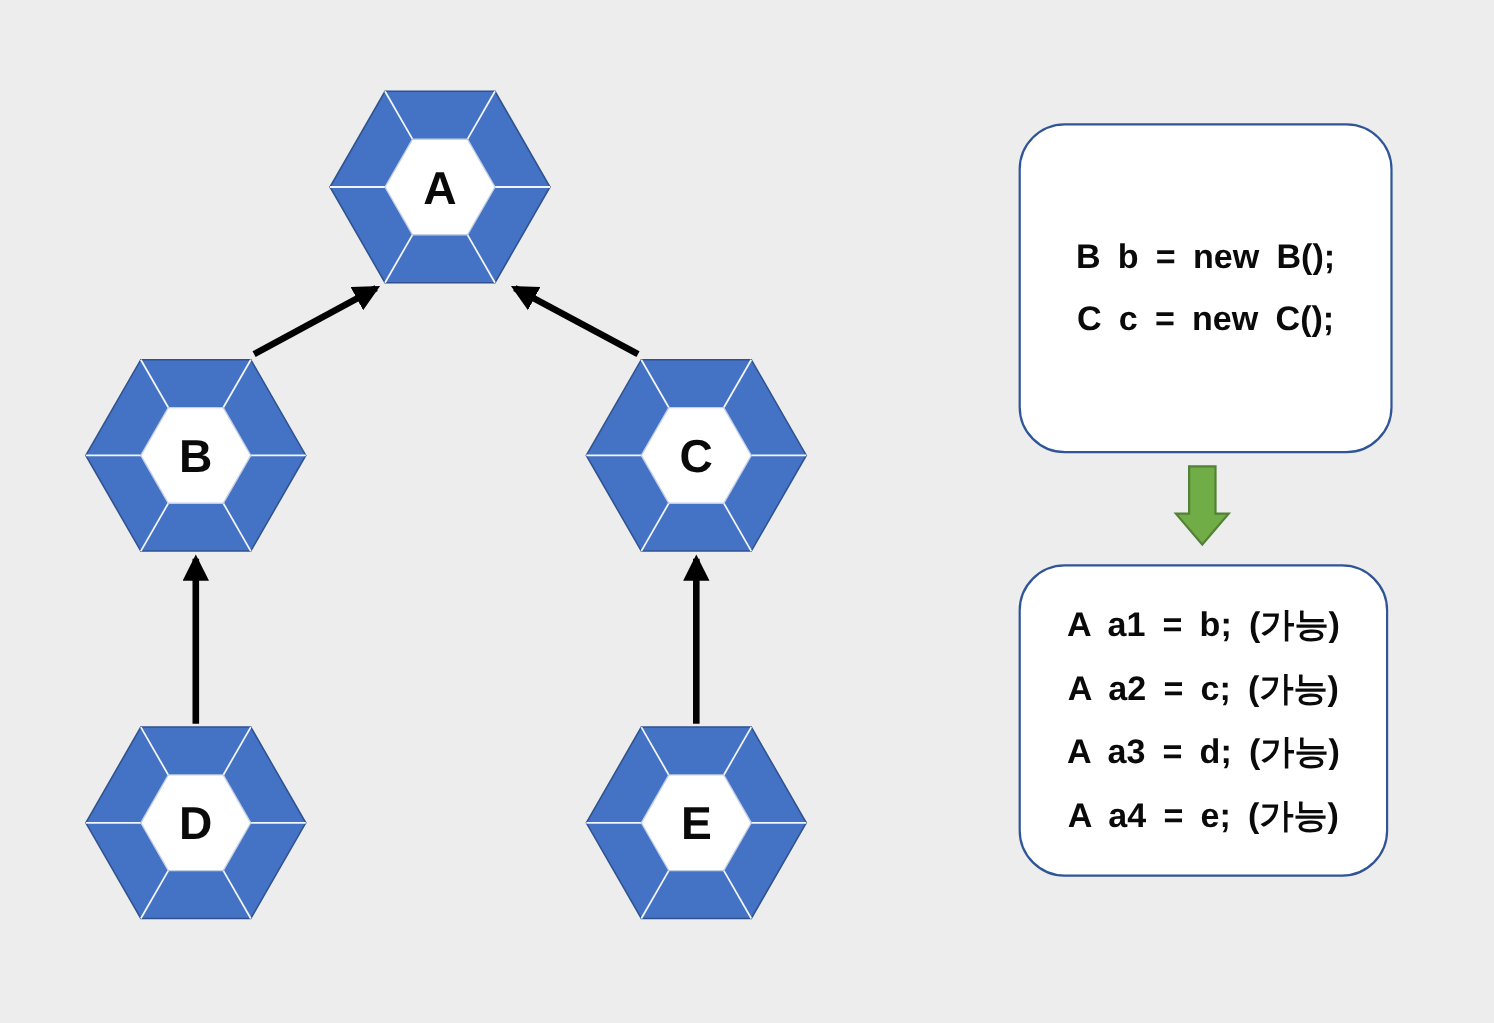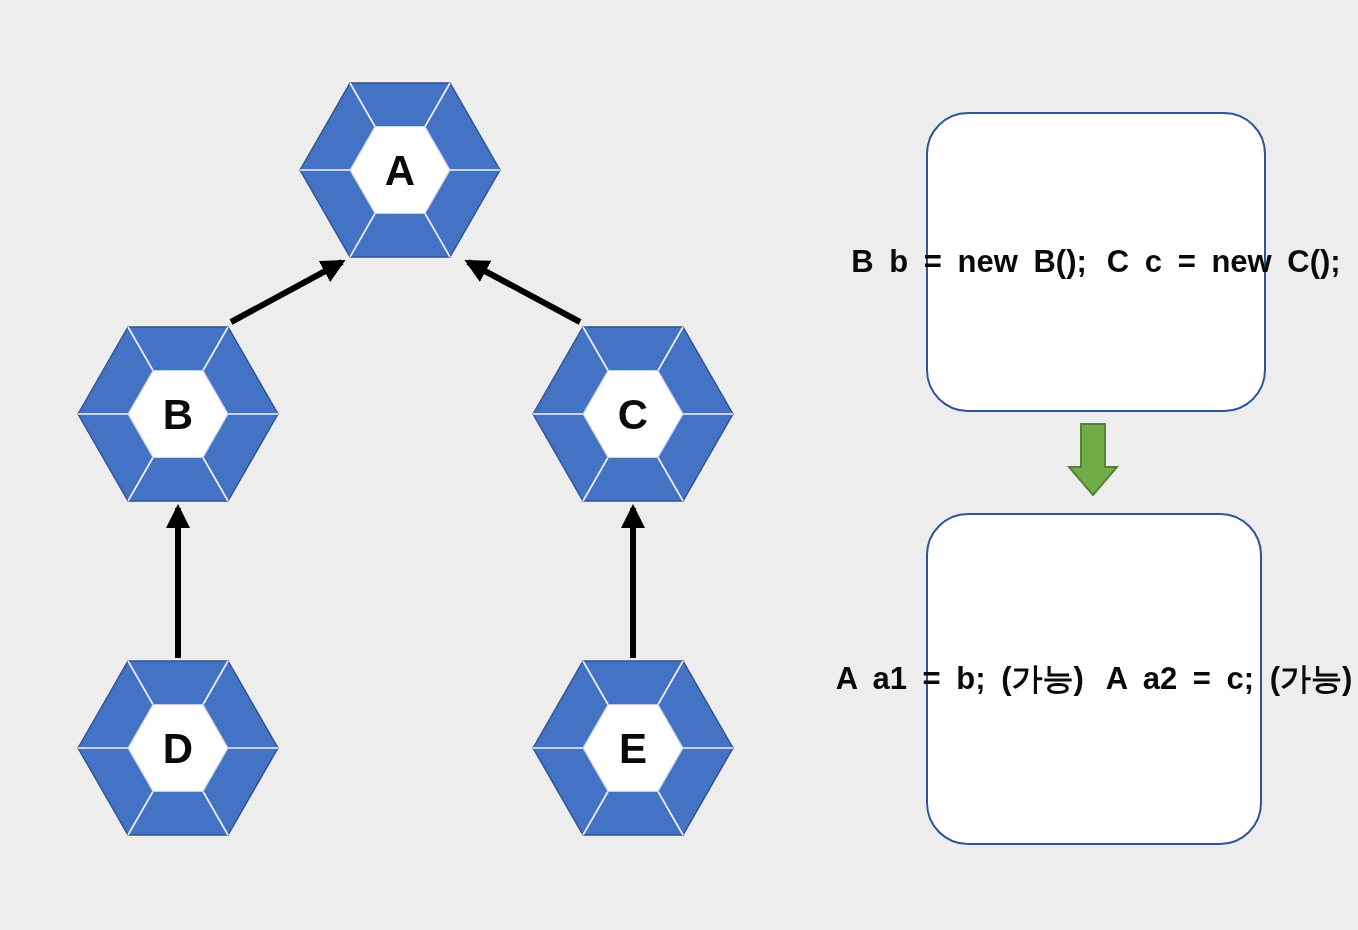--- a/index.html
+++ b/index.html
@@ -19,34 +19,35 @@
     fill: #0a0a0a;
     text-anchor: middle;
   }
 
   .code-box {
     position: absolute;
     background: #FFFFFF;
     border: 2.5px solid #2F5597;
     border-radius: 42px;
     display: flex;
+    flex-direction: column;
     justify-content: center;
     align-items: center;
     text-align: center;
   }
   .code-box .code-line {
     font-size: 31px;
     font-weight: bold;
     color: #0a0a0a;
     line-height: 1.16;
     word-spacing: 7px;
     white-space: nowrap;
   }
   #declaration-box { left: 926px; top: 112px; width: 340px; height: 300px; gap: 20px; }
-  #assignment-box  { left: 926px; top: 513px; width: 336px; height: 332px; gap: 22px; }
+  #assignment-box  { left: 926px; top: 513px; width: 336px; height: 284px; gap: 22px; }
 </style>
 </head>
 <body>
 
 <div class="canvas">
 
   <svg class="diagram-layer" width="1358" height="930" viewBox="0 0 1358 930">
     <defs>
       <g id="hexframe">
         <polygon points="0,87 50,0 150,0 200,87 150,174 50,174" fill="#4472C4" stroke="#2F528F" stroke-width="1.4"></polygon>
@@ -97,15 +98,17 @@
   </svg>
 
   <div class="code-box" id="declaration-box">
     <div class="code-line">B b = new B();</div>
     <div class="code-line">C c = new C();</div>
   </div>
 
   <div class="code-box" id="assignment-box">
     <div class="code-line">A a1 = b; (가능)</div>
     <div class="code-line">A a2 = c; (가능)</div>
+    <div class="code-line">A a3 = d; (가능)</div>
+    <div class="code-line">A a4 = e; (가능)</div>
   </div>
 
 </div>
 
 </body></html>

